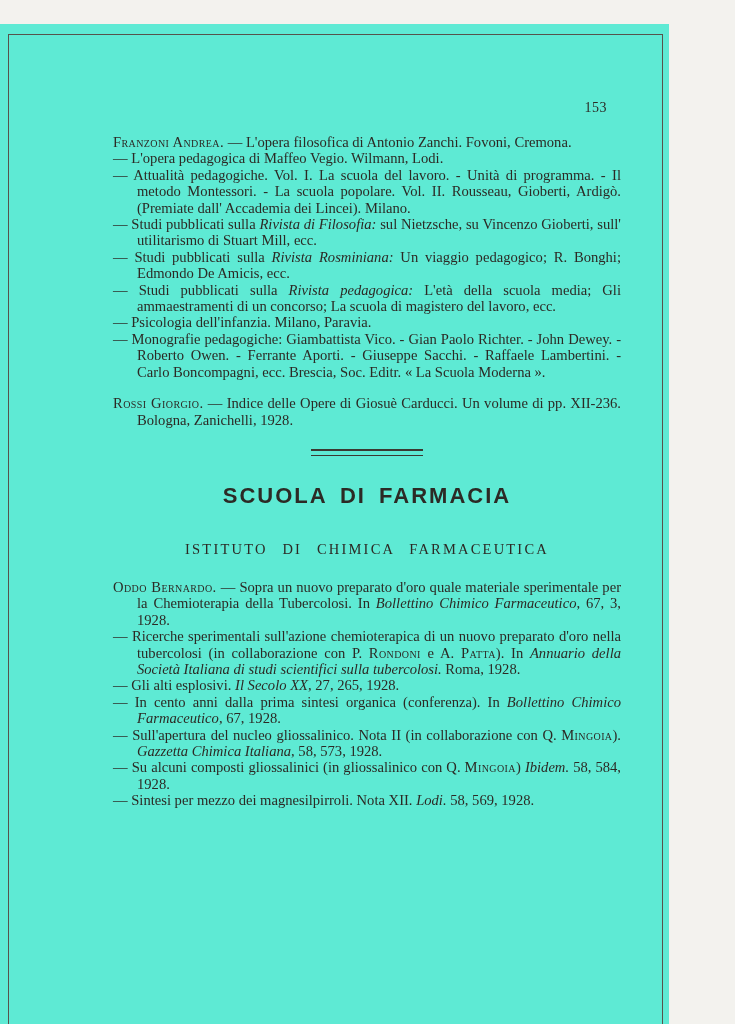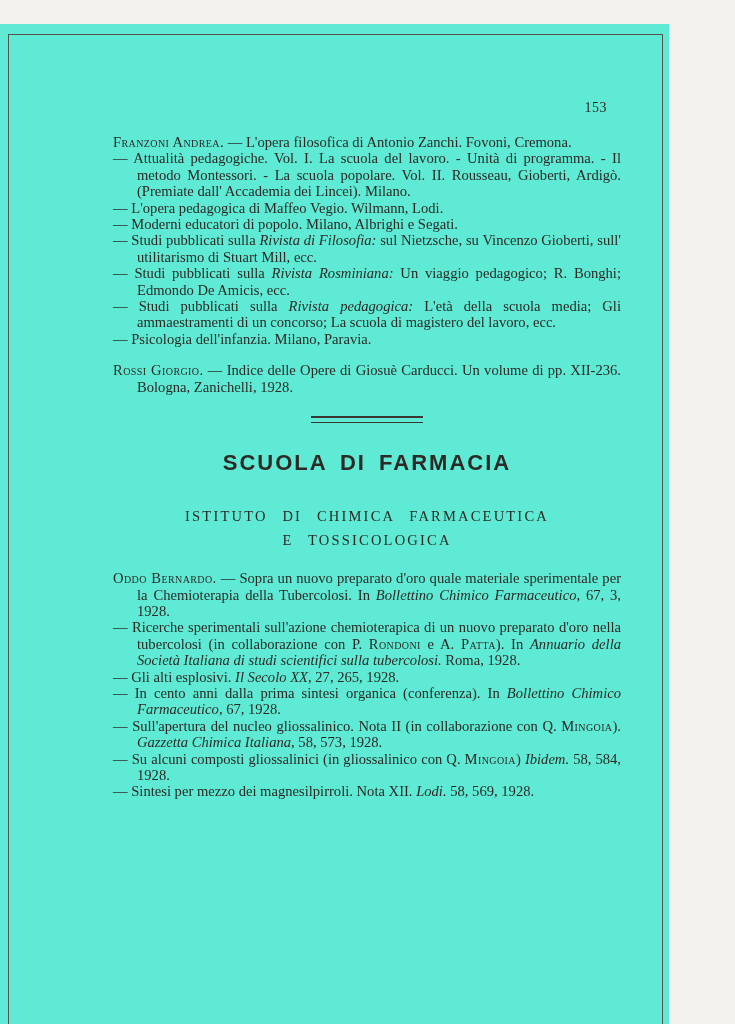--- a/index.html
+++ b/index.html
@@ -101,38 +101,37 @@
 
 <div class="page">
   <div class="frame"></div>
 
   <div class="page-number">153</div>
 
   <main class="textblock">
 
     <section>
       <p class="entry"><span class="sc">Franzoni Andrea.</span><span> — L'opera filosofica di Antonio Zanchi. Fovoni, Cremona.</span></p>
+      <p class="entry"><span>— L'opera pedagogica di Maffeo Vegio. Wilmann, Lodi.</span></p>
       <p class="entry"><span>— Attualità pedagogiche. Vol. I. La scuola del lavoro. - Unità di programma. - Il metodo Montessori. - La scuola popolare. Vol. II. Rousseau, Gioberti, Ardigò. (Premiate dall' Accademia dei Lincei). Milano.</span></p>
-      <p class="entry"><span>— L'opera pedagogica di Maffeo Vegio. Wilmann, Lodi.</span></p>
-      <p class="entry"><span>— Moderni educatori di popolo. Milano, Albrighi e Segati.</span></p>
       <p class="entry"><span>— Studi pubblicati sulla </span><span class="it">Rivista di Filosofia:</span><span> sul Nietzsche, su Vincenzo Gioberti, sull' utilitarismo di Stuart Mill, ecc.</span></p>
       <p class="entry"><span>— Studi pubblicati sulla </span><span class="it">Rivista Rosminiana:</span><span> Un viaggio pedagogico; R. Bonghi; Edmondo De Amicis, ecc.</span></p>
       <p class="entry"><span>— Studi pubblicati sulla </span><span class="it">Rivista pedagogica:</span><span> L'età della scuola media; Gli ammaestramenti di un concorso; La scuola di magistero del lavoro, ecc.</span></p>
       <p class="entry"><span>— Psicologia dell'infanzia. Milano, Paravia.</span></p>
+      <p class="entry"><span>— Monografie pedagogiche: Giambattista Vico. - Gian Paolo Richter. - John Dewey. - Roberto Owen. - Ferrante Aporti. - Giuseppe Sacchi. - Raffaele Lambertini. - Carlo Boncompagni, ecc. Brescia, Soc. Editr. « La Scuola Moderna ».</span></p>
       <p class="entry gap-top"><span class="sc">Rossi Giorgio.</span><span> — Indice delle Opere di Giosuè Carducci. Un volume di pp. XII-236. Bologna, Zanichelli, 1928.</span></p>
     </section>
 
     <div class="divider"></div>
 
     <section>
       <h1 class="section-title">SCUOLA DI FARMACIA</h1>
 
       <h2 class="institute">
         <span class="inst-line">ISTITUTO DI CHIMICA FARMACEUTICA</span>
-        <span class="inst-line">E TOSSICOLOGICA</span>
       </h2>
 
       <div class="farmacia-entries">
         <p class="entry"><span class="sc">Oddo Bernardo.</span><span> — Sopra un nuovo preparato d'oro quale materiale sperimentale per la Chemioterapia della Tubercolosi. In </span><span class="it">Bollettino Chimico Farmaceutico</span><span>, 67, 3, 1928.</span></p>
         <p class="entry"><span>— Ricerche sperimentali sull'azione chemioterapica di un nuovo preparato d'oro nella tubercolosi (in collaborazione con P. </span><span class="sc">Rondoni</span><span> e A. </span><span class="sc">Patta</span><span>). In </span><span class="it">Annuario della Società Italiana di studi scientifici sulla tubercolosi.</span><span> Roma, 1928.</span></p>
         <p class="entry"><span>— Gli alti esplosivi. </span><span class="it">Il Secolo XX</span><span>, 27, 265, 1928.</span></p>
         <p class="entry"><span>— In cento anni dalla prima sintesi organica (conferenza). In </span><span class="it">Bollettino Chimico Farmaceutico</span><span>, 67, 1928.</span></p>
         <p class="entry"><span>— Sull'apertura del nucleo gliossalinico. Nota II (in collaborazione con Q. </span><span class="sc">Mingoia</span><span>). </span><span class="it">Gazzetta Chimica Italiana</span><span>, 58, 573, 1928.</span></p>
         <p class="entry"><span>— Su alcuni composti gliossalinici (in gliossalinico con Q. </span><span class="sc">Mingoia</span><span>) </span><span class="it">Ibidem.</span><span> 58, 584, 1928.</span></p>
         <p class="entry"><span>— Sintesi per mezzo dei magnesilpirroli. Nota XII. </span><span class="it">Lodi.</span><span> 58, 569, 1928.</span></p>

